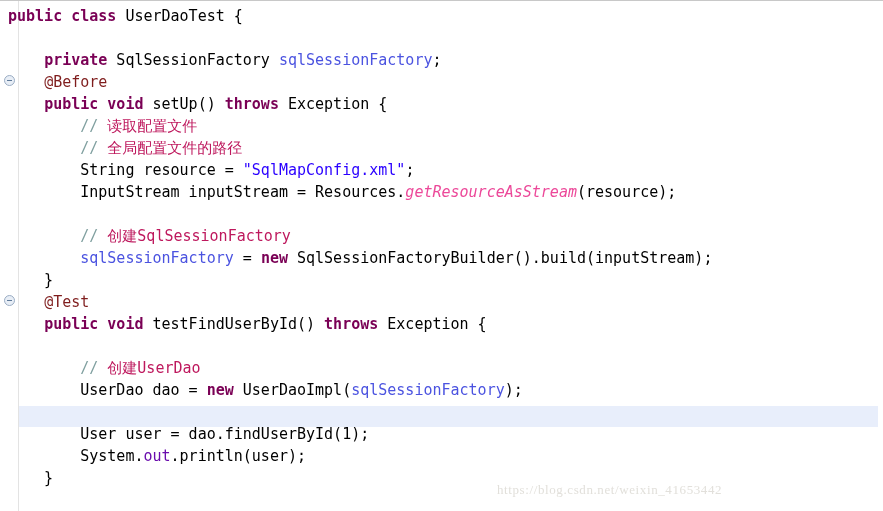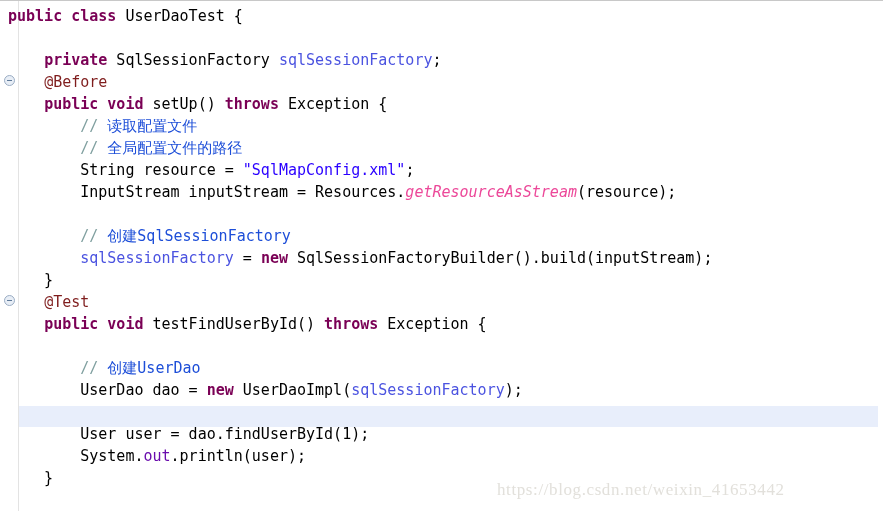--- a/index.html
+++ b/index.html
@@ -74,32 +74,32 @@
   }
   .line {
     position: absolute;
     left: 8px;
     height: 22px;
     white-space: pre;
   }
   .kw      { color: #7a0055; font-weight: bold; }
   .plain   { color: #000000; }
   .cmt     { color: #7f9f9f; }
-  .cmt-cn  { color: #1d4ed8; }
+  .cmt-cn  { color: #be185d; }
   .ann     { color: #7f1d1d; }
   .str     { color: #2a00ff; }
   .field   { color: #4b53e0; }
   .stat    { color: #ec4899; font-style: italic; }
   .statf   { color: #6a0dad; }
   #watermark {
     position: absolute;
     left: 497px;
     top: 478px;
     font-family: "Liberation Serif", "DejaVu Serif", serif;
-    font-size: 17px;
+    font-size: 13px;
     letter-spacing: 0.6px;
     color: #e2e0db;
     white-space: pre;
   }
 </style>
 </head>
 <body>
 
 <div id="editor">
 

